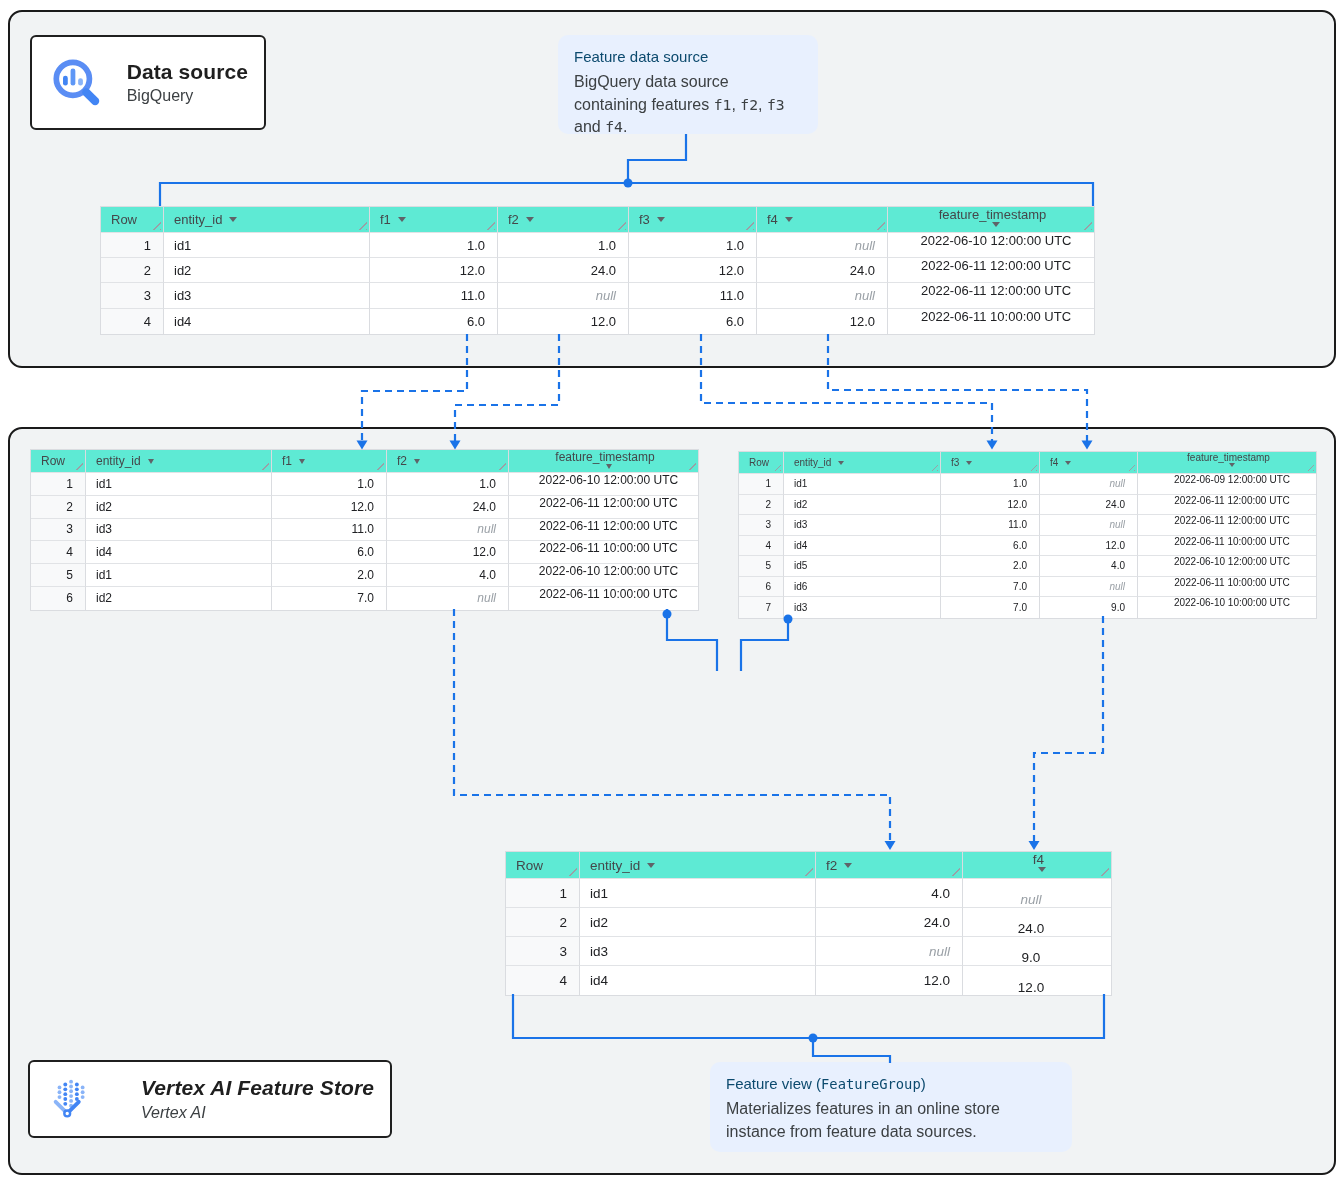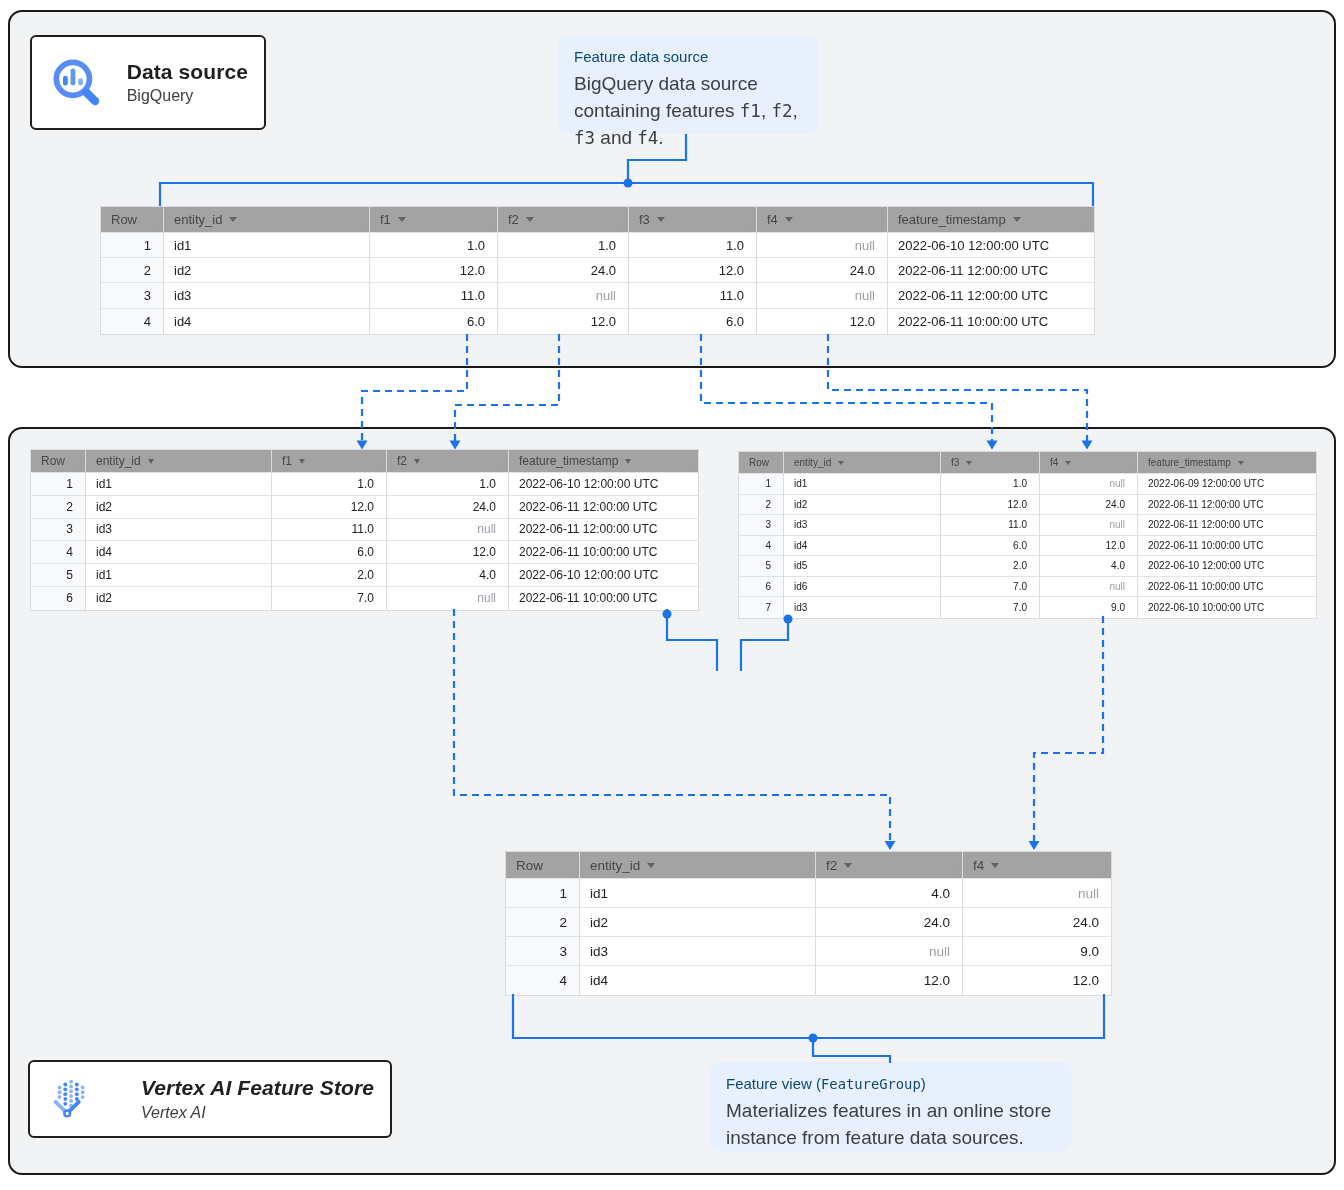--- a/index.html
+++ b/index.html
@@ -14,41 +14,41 @@
   #card-data-source{left:30px;top:35px;width:236px;height:95px;}
   #card-feature-store{left:28px;top:1060px;width:364px;height:78px;font-style:italic;}
   .card-title{font-size:21px;font-weight:700;color:#1f1f1f;line-height:1.15;letter-spacing:.1px;}
   .card-sub{font-size:16px;color:#3c4043;margin-top:3px;}
 
   .callout{position:absolute;background:#e8f0fe;border-radius:10px;box-sizing:border-box;padding:13px 16px;z-index:3;}
   #callout-fds{left:558px;top:35px;width:260px;height:99px;}
   #callout-fg{left:549px;top:671px;width:359px;height:90px;}
   #callout-fv{left:710px;top:1062px;width:362px;height:90px;}
   .co-title{font-size:15px;font-weight:400;color:#0c4a6e;margin-bottom:6px;}
-  .co-body{font-size:19px;color:#3c4043;line-height:1.42;}
+  .co-body{font-size:16px;color:#3c4043;line-height:1.42;}
   .mono{font-family:"DejaVu Sans Mono","Liberation Mono",monospace;font-size:.92em;}
 
   .bq-table{position:absolute;z-index:2;background:#fff;border:1px solid #dadce0;box-sizing:content-box;}
   .trow{display:grid;height:var(--rh);}
   .trow.thead{height:var(--hh);}
   .trow>div{box-sizing:border-box;border-right:1px solid #dadce0;border-bottom:1px solid #e1e3e6;
             display:flex;align-items:center;overflow:hidden;white-space:nowrap;}
-  .trow>div:last-child{border-right:none;}
+  .trow>div:last-child{border-right:none;flex-direction:column;}
   .bq-table .trow:last-child>div{border-bottom:none;}
-  .hcell{position:relative;background:#a3a3a3;color:#44474a;padding-left:10px;}
+  .hcell{position:relative;background:#5eead4;color:#44474a;padding-left:10px;}
   .hlabel{margin-right:7px;}
   .caret{width:0;height:0;border-left:.32em solid transparent;border-right:.32em solid transparent;
          border-top:.42em solid #5f6368;display:inline-block;}
   .grip{position:absolute;right:2px;bottom:2px;width:.7em;height:.7em;
         background:repeating-linear-gradient(135deg,transparent 0 .14em,#9aa0a6 .14em .23em,transparent .23em .38em);
         clip-path:polygon(100% 0,100% 100%,0 100%);}
   .tcell{padding-left:10px;}
   .tcell.ar{justify-content:flex-end;padding-left:0;padding-right:12px;}
   .tcell.rownum{background:#f8f9fa;}
-  .tcell.nullv{color:#9aa0a6;text-align:center;}
+  .tcell.nullv{font-style:italic;color:#9aa0a6;text-align:center;}
   #tbl-source{left:100px;top:206px;width:993px;--hh:26px;--rh:25.2px;font-size:13px;}
   #tbl-group-left{left:30px;top:449px;width:667px;--hh:23px;--rh:22.8px;font-size:12px;}
   #tbl-group-right{left:738px;top:451px;width:577px;--hh:22px;--rh:20.5px;font-size:10px;}
   #tbl-view{left:505px;top:851px;width:605px;--hh:27px;--rh:29px;font-size:13.5px;}
 
   #wires{position:absolute;left:0;top:0;z-index:5;pointer-events:none;}
 </style>
 </head>
 <body>
 

